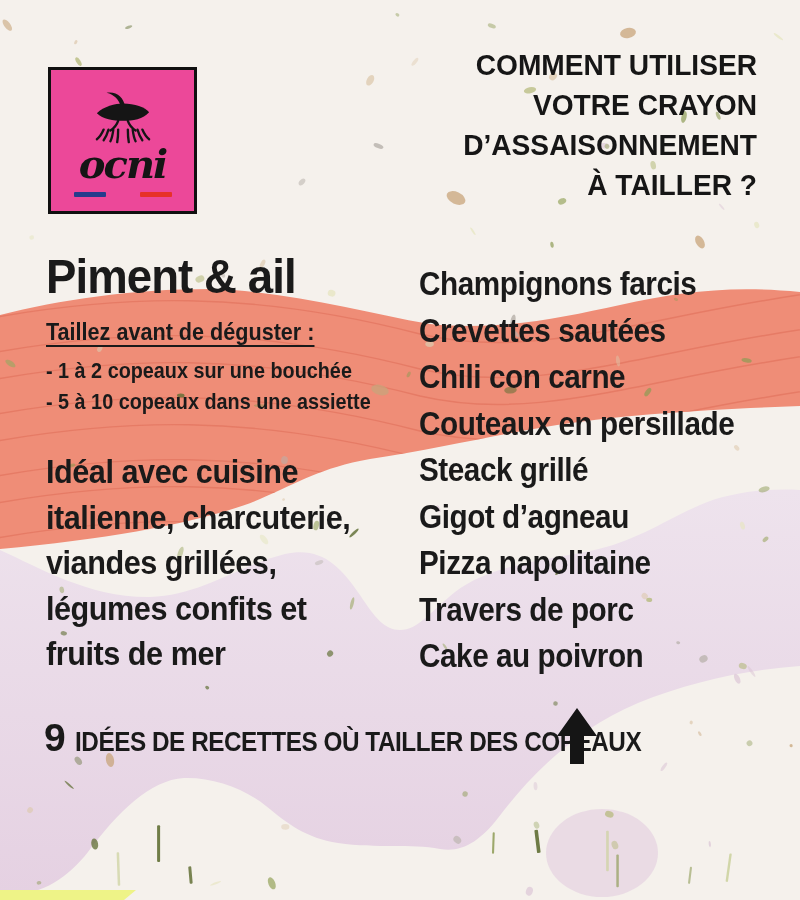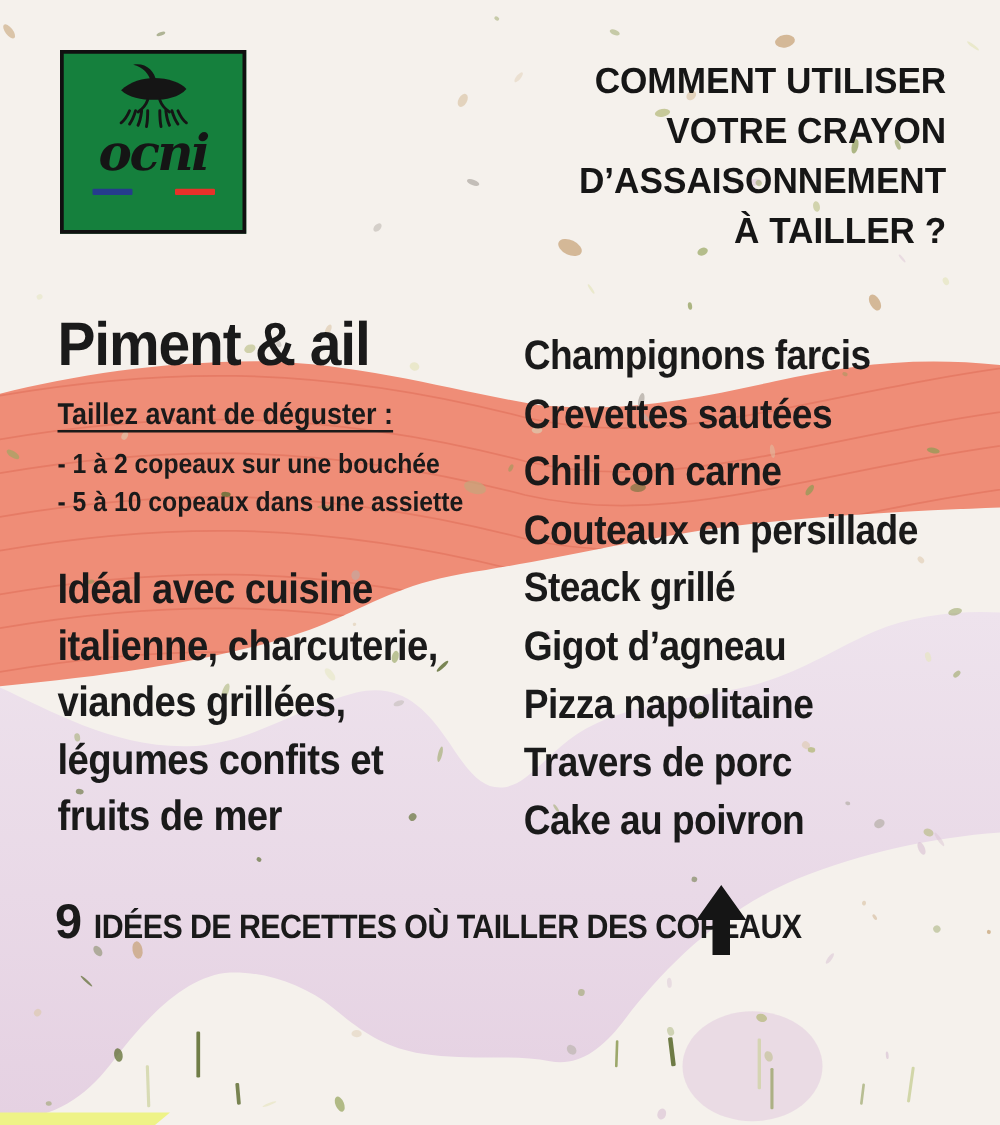--- a/index.html
+++ b/index.html
@@ -5,23 +5,23 @@
   html,body{margin:0;padding:0;}
   body{
     width:800px;height:900px;position:relative;overflow:hidden;
     background:#f5f1ec;color:#1a1a1a;
     font-family:"Liberation Sans",sans-serif;
   }
   #bg{position:absolute;left:0;top:0;width:800px;height:900px;}
 
   
   .logo-box{
-    position:absolute;left:48px;top:40px;width:149px;height:147px;
-    background:#15803d;border:3px solid #101010;box-sizing:border-box;
-    display:flex;flex-direction:column;align-items:center;
+    position:absolute;left:48px;top:67px;width:149px;height:147px;
+    background:#ec4899;border:3px solid #101010;box-sizing:border-box;
+    display:flex;flex-direction:column;align-items:center;justify-content:center;
   }
   .logo-icon{margin-top:3px;}
   .logo-text{
     font-family:"DejaVu Serif",serif;font-style:italic;font-weight:bold;
     font-size:40px;line-height:38px;letter-spacing:-2px;margin-top:-2px;color:#151515;
   }
   .logo-flag{display:flex;gap:34px;margin-top:9px;}
   .flag-bar{width:32px;height:5px;border-radius:1px;}
   .flag-bar.blue{background:#253c8c;}
   .flag-bar.red{background:#e73129;}

